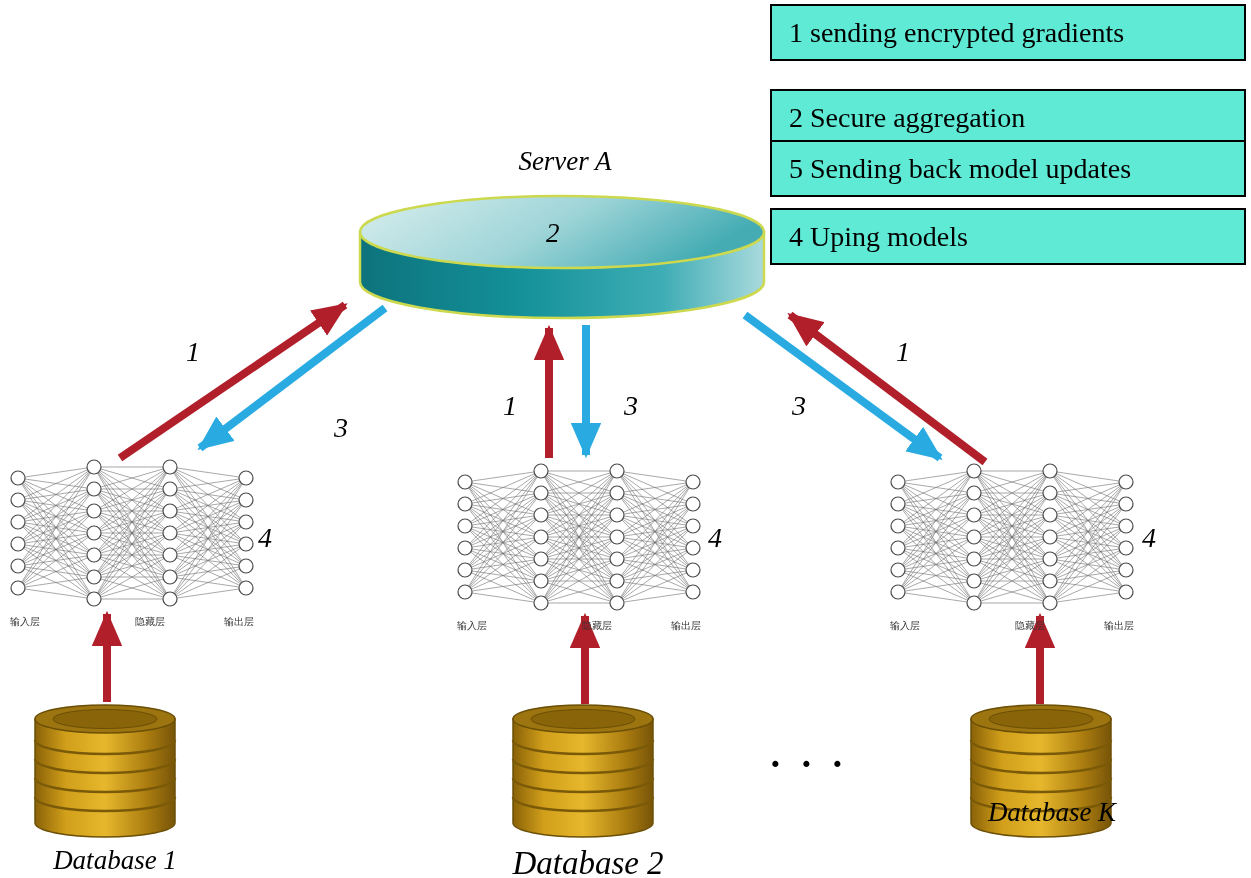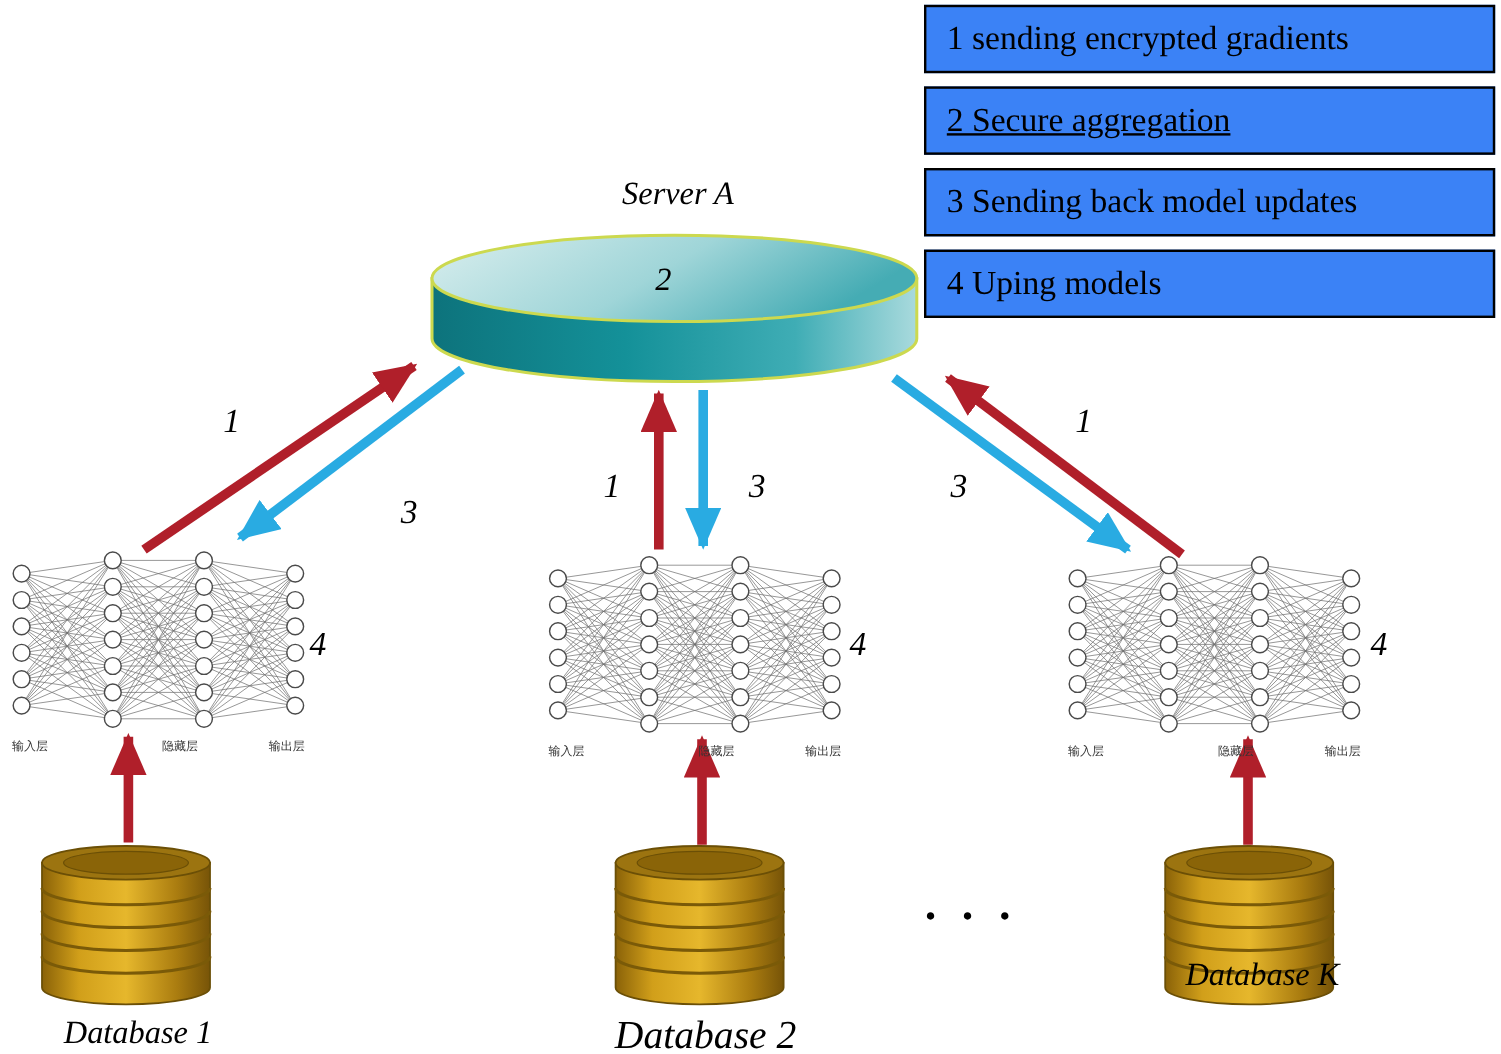--- a/index.html
+++ b/index.html
@@ -18,21 +18,21 @@
     white-space:nowrap;
     font-style:italic;
   }
   .lbl.center{text-align:center;}
   .legend-box{
     position:absolute;
     left:770px;
     width:476px;
     height:57px;
     border:2px solid #000;
-    background:#3b82f6;
+    background:#5eead4;
     box-sizing:border-box;
     display:flex;
     align-items:center;
     padding-left:17px;
     font-size:28px;
     font-family:"Liberation Serif", serif;
   }
   .red-arrow{stroke:#b01f2a;stroke-width:8;fill:none;}
   .blue-arrow{stroke:#29abe2;stroke-width:8;fill:none;}
   .nn-edge{stroke:#6e6e6e;stroke-width:0.7;opacity:0.85;}
@@ -598,25 +598,25 @@
           <text x="2" y="162" text-anchor="start" class="nn-label">输入层</text>
           <text x="142" y="162" text-anchor="middle" class="nn-label">隐藏层</text>
           <text x="246" y="162" text-anchor="end" class="nn-label">输出层</text>
         </g>
       </g>
   </svg>
 
   <div class="legend-box" style="top:4px;">
     <span>1 sending encrypted gradients</span>
   </div>
-  <div class="legend-box" style="top:72px;text-decoration:underline;">
+  <div class="legend-box" style="top:89px;">
     <span>2 Secure aggregation</span>
   </div>
   <div class="legend-box" style="top:140px;">
-    <span>3 Sending back model updates</span>
+    <span>5 Sending back model updates</span>
   </div>
   <div class="legend-box" style="top:208px;">
     <span>4 Uping models</span>
   </div>
 
   <div class="lbl center" style="left:470px;top:146px;width:190px;font-size:27px;">Server A</div>
   <div class="lbl" style="left:546px;top:218px;font-size:27px;">2</div>
 
   <div class="lbl" style="left:186px;top:336px;font-size:28px;">1</div>
   <div class="lbl" style="left:334px;top:412px;font-size:28px;">3</div>

